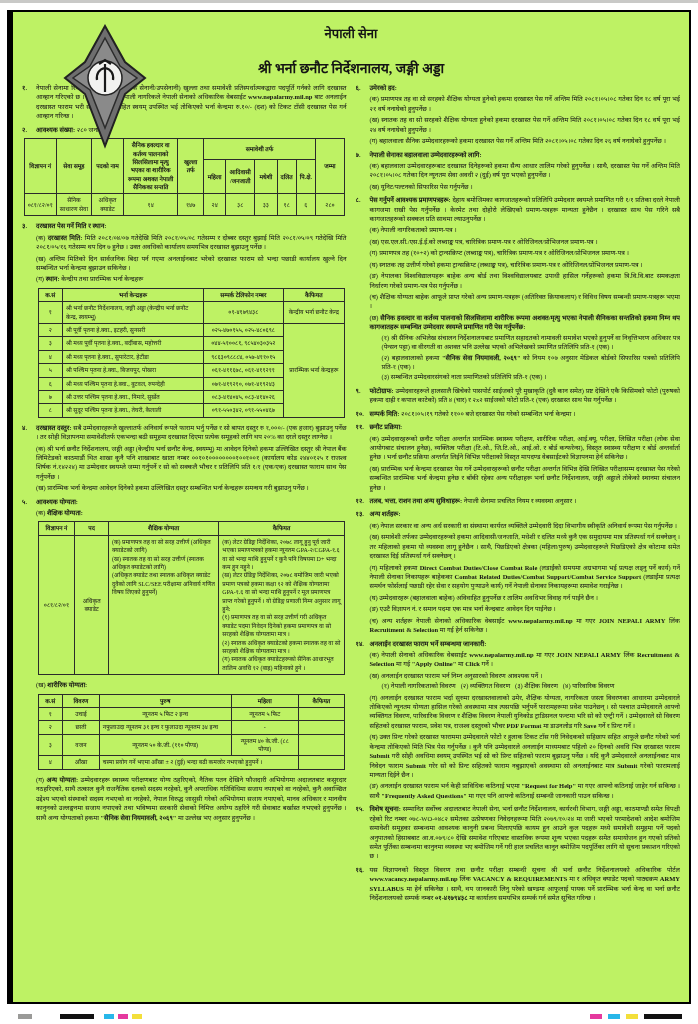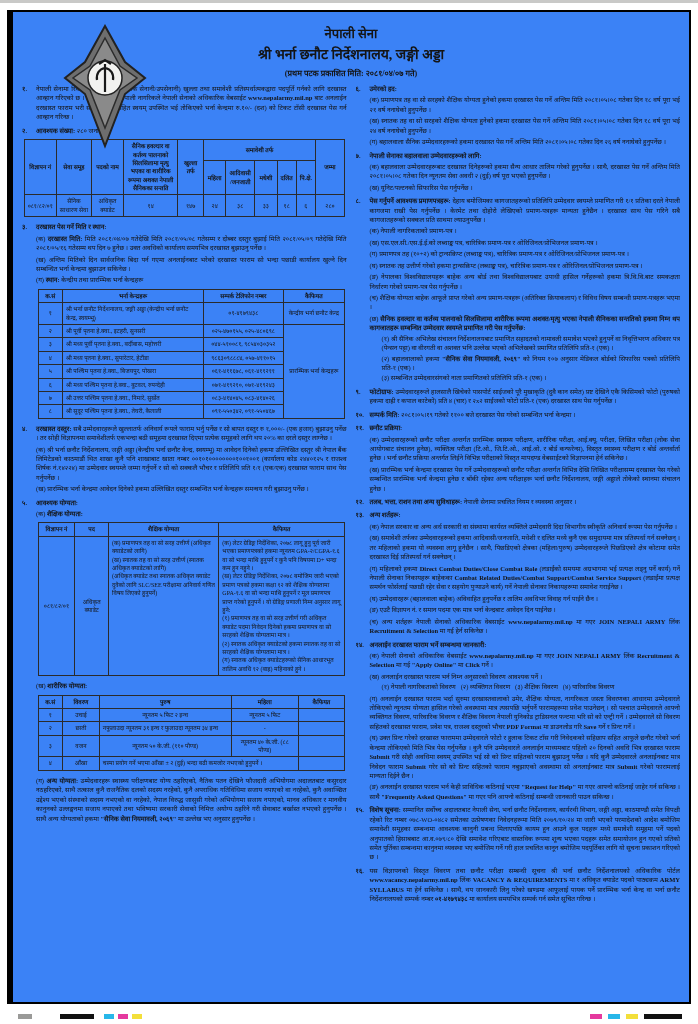--- a/index.html
+++ b/index.html
@@ -1,25 +1,25 @@
 <!DOCTYPE html>
 <html><head>
 <meta charset="utf-8">
 <style>
   html,body{margin:0;padding:0;background:#e8e8e6;}
   .canvas{position:relative;width:698px;height:1024px;background:#fff;overflow:hidden;
           font-family:"Liberation Serif","DejaVu Serif",serif;color:#141414;}
   .topstrip{position:absolute;top:0;left:0;right:0;height:3px;background:#c9c9c7;}
   .page{position:absolute;top:10px;left:7px;right:7px;bottom:20px;border:2px solid #000;
-        border-left-width:6px;background:#3b82f6;overflow:hidden;}
+        border-left-width:6px;background:#bef264;overflow:hidden;}
   
   .header{position:relative;text-align:center;padding-top:12px;}
   .logo{position:absolute;left:50px;top:12px;width:84px;height:128px;}
   .org{font-size:13px;font-weight:bold;}
-  .dir{font-size:14px;font-weight:bold;margin-top:2px;}
+  .dir{font-size:14px;font-weight:bold;margin-top:16px;}
   .banner{display:inline-block;background:#0a0a0a;color:#fff;font-size:15px;font-weight:bold;
           padding:3px 18px;margin-top:5px;letter-spacing:.5px;}
   .pubdate{font-size:8px;font-weight:bold;margin-top:4px;}
   
   .content{display:flex;gap:9px;padding:6px 9px 0 9px;}
   .col{width:333px;font-size:6.5px;line-height:1.45;text-align:justify;overflow:hidden;}
   .sec{margin-bottom:4px;}
   .sec-line{display:flex;}
   .num{font-weight:bold;flex:0 0 14px;}
   .sec-body{flex:1;}
@@ -58,21 +58,20 @@
   <div class="page">
     <div class="header">
       <svg class="logo" viewBox="0 0 84 128" xmlns="http://www.w3.org/2000/svg">
         <polygon points="42,2 62,38 82,54 62,70 42,122 22,70 2,54 22,38" fill="#6e6e6e" stroke="#222" stroke-width="2"></polygon>
         <polygon points="42,14 57,42 74,54 57,66 42,104 27,66 10,54 27,42" fill="#8a8a8a" stroke="#2c2c2c" stroke-width="1.5"></polygon>
         <circle cx="42" cy="54" r="17" fill="#f2f2f0" stroke="#222" stroke-width="1.5"></circle>
         <path d="M42 40 v28 M42 44 c-6,1 -9,6 -8,12 M42 44 c6,1 9,6 8,12 M36 40 l6,-4 6,4" fill="none" stroke="#1a1a1a" stroke-width="2.2"></path>
       </svg>
       <div class="org">नेपाली सेना</div>
       <div class="dir">श्री भर्ना छनौट निर्देशनालय, जङ्गी अड्डा</div>
-      <div class="pubdate">(प्रथम पटक प्रकाशित मिति: २०८१/०४/०७ गते)</div>
     </div>
 
     <div class="content">
       <div class="col" id="left-col">
           <div class="sec">
             <div class="sec-line">
               <span class="num">१.</span>
               <span class="sec-body">नेपाली सेनामा रिक्त अधिकृत पद (सहायक सेनानी/उपसेनानी) खुल्ला तथा समावेशी प्रतिस्पर्धात्मकद्वारा पदपूर्ति गर्नको लागि दरखास्त आव्हान गरिएको छ । योग्यता पुगेका नेपाली नागरिकले नेपाली सेनाको अधिकारिक वेबसाईट <b>www.nepalarmy.mil.np</b> बाट अनलाईन दरखास्त फाराम भरी सो को प्रिन्ट सहित स्वयम् उपस्थित भई तोकिएको भर्ना केन्द्रमा रु.१०/- (दश) को टिकट टाँसी दरखास्त पेस गर्न आव्हान गरिन्छ ।</span>
             </div>
           </div>

